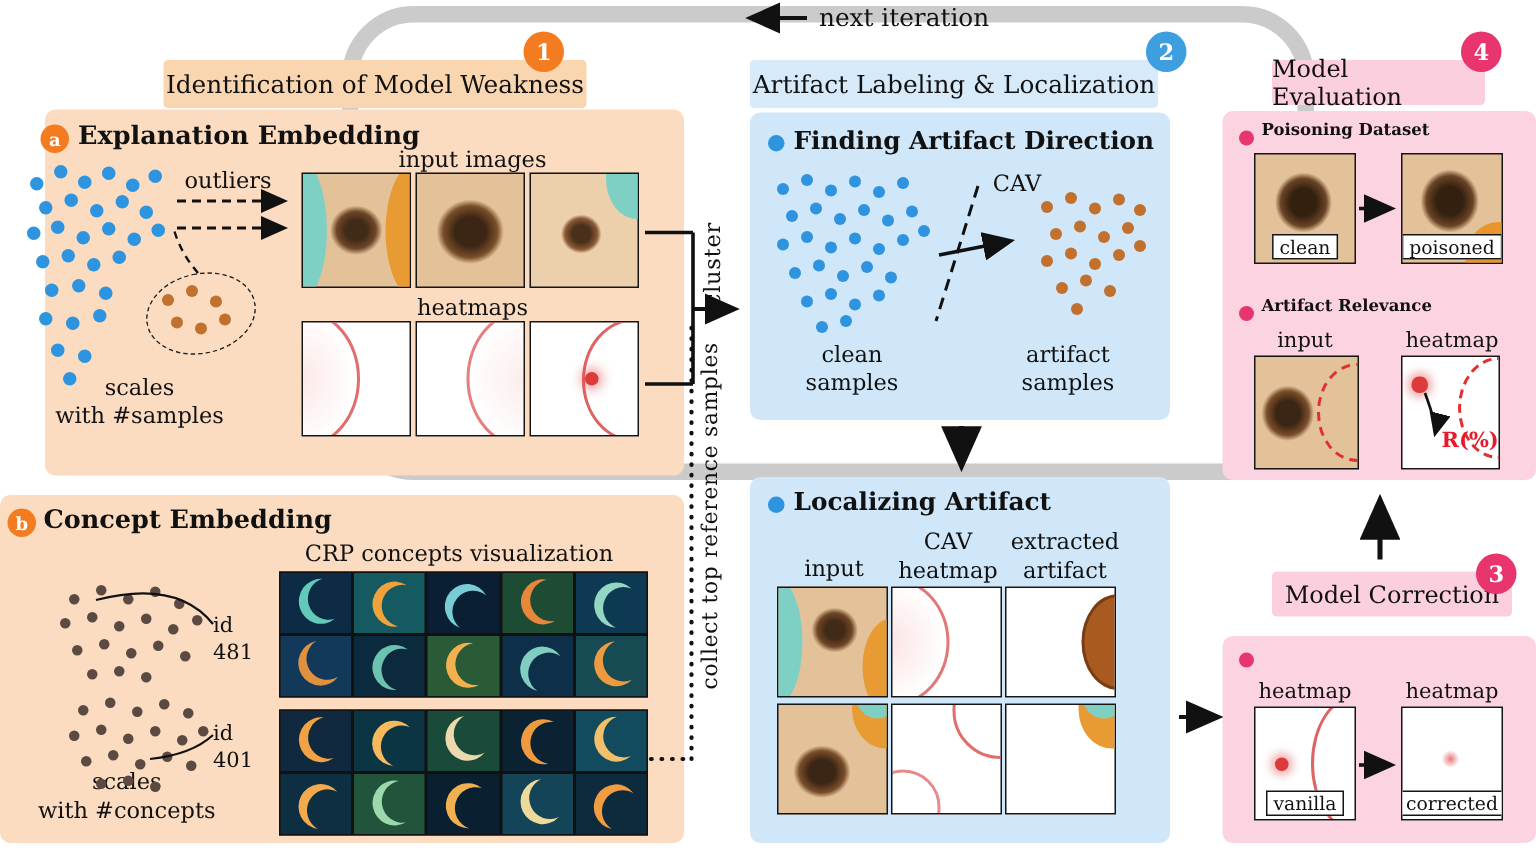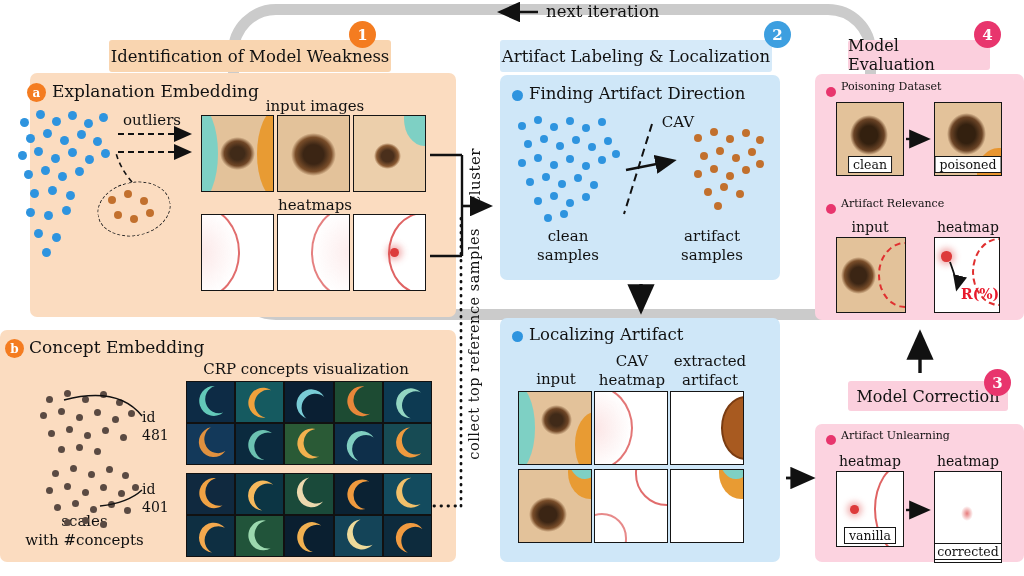--- a/index.html
+++ b/index.html
@@ -20,21 +20,21 @@
   .h-blue   { background:var(--header-blue,#d6eaf9); }
   .h-pink   { background:var(--header-pink,#fbcfdd); }
 
   .badge { position:absolute; z-index:3; width:27px; height:27px; border-radius:50%; color:#fff;
            font-weight:bold; font-size:15px; display:flex; align-items:center; justify-content:center; }
   .badge-sm { width:19px; height:19px; font-size:12px; }
   .b-orange { background:var(--badge-orange,#f47c20); }
   .b-blue   { background:var(--badge-blue,#3d9fe0); }
   .b-pink   { background:var(--badge-pink,#e8356d); }
 
-  .sect-title { position:absolute; z-index:2; font-weight:normal; white-space:nowrap; }
+  .sect-title { position:absolute; z-index:2; font-weight:bold; white-space:nowrap; }
   .st-lg { font-size:17px; } .st-md { font-size:16.5px; } .st-sm { font-size:11px; }
 
   .lbl { position:absolute; z-index:2; font-size:15px; text-align:center; line-height:1.25; }
   .lbl-sm { font-size:14px; }
   .pre { white-space:pre-line; }
 
   .bullet { position:absolute; z-index:2; width:11px; height:11px; border-radius:50%; }
   .bl-blue { background:var(--dot-blue,#2e94df); }
   .bl-pink { background:var(--badge-pink,#e8356d); }
 
@@ -99,20 +99,22 @@
     <i style="left:-58%;top:-12%;width:112%;height:124%;border:2.5px solid rgba(215,60,60,.75);background:radial-gradient(closest-side,rgba(240,150,150,.22),transparent)"></i>
   </div>
   <div class="photo" style="left:277px;top:214px;width:73px;height:77px;background:#fff">
     <i style="right:-58%;top:-12%;width:112%;height:124%;border:2.5px solid rgba(215,60,60,.65);background:radial-gradient(closest-side,rgba(240,150,150,.18),transparent)"></i>
   </div>
   <div class="photo" style="left:353px;top:214px;width:73px;height:77px;background:#fff">
     <i style="right:-48%;top:-4%;width:100%;height:110%;border:2.5px solid rgba(215,60,60,.8)"></i>
     <i style="left:50%;top:44%;width:13%;height:12%;background:#dd3b3b;box-shadow:0 0 7px 3px rgba(221,59,59,.45)"></i>
   </div>
 
+  <div class="lbl pre" style="left:18px;top:249px;width:150px">scales
+with #samples</div>
 
   <div class="vlabel" style="left:466px;top:148px">cluster</div>
   <div class="vlabel" style="left:466px;top:228px;font-size:14.5px">collect top reference samples</div>
 
   <div class="panel p-orange" style="left:0px;top:330px;width:456px;height:232px"></div>
   <div class="badge badge-sm b-orange" style="left:5px;top:339px">b</div>
   <div class="sect-title st-lg" style="left:29px;top:337px">Concept Embedding</div>
   <div class="lbl" style="left:176px;top:360px;width:260px">CRP concepts visualization</div>
 
   <div class="crp-grid" id="crp-grid-1" style="left:186px;top:381px;width:246px;height:84px">
@@ -311,30 +313,29 @@
   <div class="photo" style="left:670px;top:469px;width:74px;height:74px;background:#fff">
     <i style="right:-28%;top:-34%;width:62%;height:74%;background:#e89b33"></i>
     <i style="right:-12%;top:-44%;width:44%;height:56%;background:#7ed0c4"></i>
   </div>
 
   <div class="hdr h-pink" style="left:848px;top:381px;width:160px;height:30px;font-size:16px">Model Correction</div>
   <div class="badge b-pink" style="left:984px;top:369px">3</div>
 
   <div class="panel p-pink" style="left:815px;top:424px;width:209px;height:138px"></div>
   <div class="bullet bl-pink" style="left:826px;top:435px;width:10px;height:10px"></div>
-  <div class="sect-title st-sm" style="left:841px;top:429px">Artifact Unlearning</div>
   <div class="lbl lbl-sm" style="left:836px;top:453px;width:68px">heatmap</div>
   <div class="lbl lbl-sm" style="left:934px;top:453px;width:68px">heatmap</div>
 
   <div class="photo" style="left:836px;top:471px;width:68px;height:76px;background:#fff">
     <i style="right:-48%;top:-12%;width:92%;height:124%;border:2.5px solid rgba(215,60,60,.8)"></i>
     <i style="left:20%;top:44%;width:14%;height:13%;background:#dd3b3b;box-shadow:0 0 6px 3px rgba(221,59,59,.4)"></i>
     <span class="cap">vanilla</span>
   </div>
-  <div class="photo" style="left:934px;top:471px;width:68px;height:92px;background:#fff">
+  <div class="photo" style="left:934px;top:471px;width:68px;height:76px;background:#fff">
     <i style="left:40%;top:38%;width:18%;height:16%;background:radial-gradient(closest-side,rgba(224,90,90,.8),rgba(224,90,90,0))"></i>
     <span class="cap">corrected</span>
   </div>
 
   <div class="hdr h-pink" style="left:848px;top:40px;width:142px;height:30px;font-size:16px">Model Evaluation</div>
   <div class="badge b-pink" style="left:974px;top:21px">4</div>
 
   <div class="panel p-pink" style="left:815px;top:74px;width:209px;height:246px"></div>
   <div class="bullet bl-pink" style="left:826px;top:87px;width:10px;height:10px"></div>
   <div class="sect-title st-sm" style="left:841px;top:80px">Poisoning Dataset</div>

